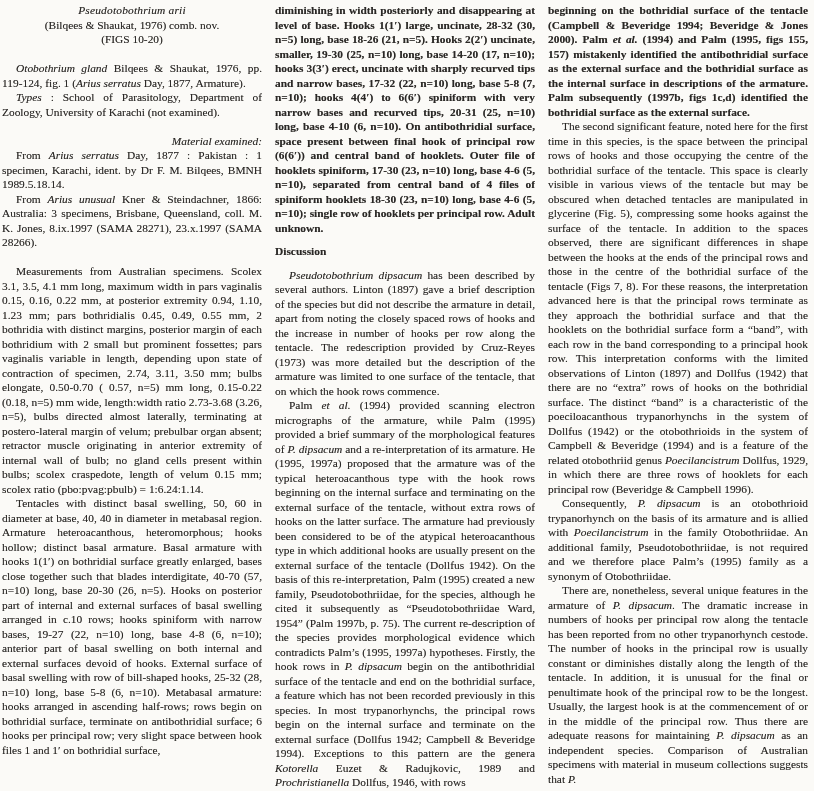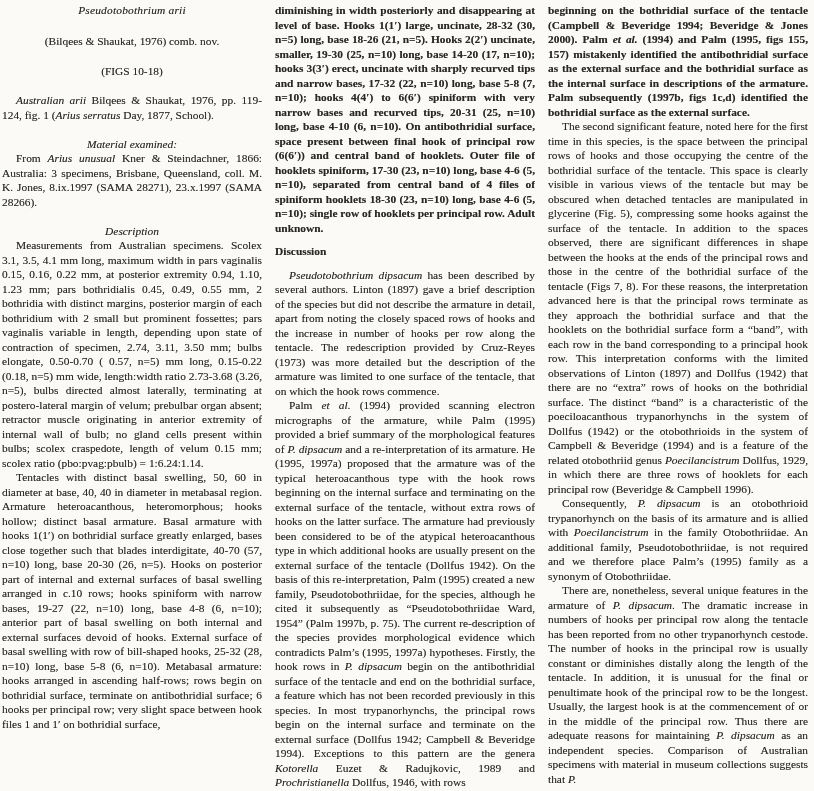--- a/index.html
+++ b/index.html
@@ -27,44 +27,45 @@
     text-align: justify;
     text-shadow: 0 0 0.5px rgba(45, 40, 35, 0.45);
   }
   .col {
     flex: 0 0 260px;
     width: 260px;
     overflow: hidden;
   }
   .blk { margin: 0; }
   .title  { text-align: center; font-style: italic; letter-spacing: 0.2px; }
-  .center { text-align: center; margin-top: 16px; }
-  .section { font-style: italic; text-align: center; }
+  .center { text-align: center; }
+  .section { font-style: italic; text-align: right; }
   .heading { font-weight: bold; }
   .para { text-indent: 14px; }
   .para-flush { text-indent: 0; font-weight: bold; }
   .gap { height: 14.5px; }
   .gap-sm { height: 9px; }
   .it { font-style: italic; }
 </style>
 </head>
 <body style="background: rgb(251, 250, 247);">
 
 <div class="page" style="color: rgb(42, 40, 38);">
   <div class="col">
       <div class="blk title"><span class="it">Pseudotobothrium arii</span></div>
       <div class="blk center"><span>(Bilqees &amp; Shaukat, 1976) comb. nov.</span></div>
-      <div class="blk center"><span>(FIGS 10-18)</span></div>
+      <div class="blk center"><span>(FIGS 10-20)</span></div>
       <div class="blk gap"></div>
-      <div class="blk para"><span class="it">Australian arii</span><span> Bilqees &amp; Shaukat, 1976, pp. 119-124, fig. 1 (</span><span class="it">Arius serratus</span><span> Day, 1877, School).</span></div>
+      <div class="blk para"><span class="it">Otobothrium gland</span><span> Bilqees &amp; Shaukat, 1976, pp. 119-124, fig. 1 (</span><span class="it">Arius serratus</span><span> Day, 1877, Armature).</span></div>
+      <div class="blk para"><span class="it">Types</span><span> : School of Parasitology, Department of Zoology, University of Karachi (not examined).</span></div>
       <div class="blk gap"></div>
       <div class="blk section"><span class="it">Material examined:</span></div>
+      <div class="blk para"><span>From </span><span class="it">Arius serratus</span><span> Day, 1877 : Pakistan : 1 specimen, Karachi, ident. by Dr F. M. Bilqees, BMNH 1989.5.18.14.</span></div>
       <div class="blk para"><span>From </span><span class="it">Arius unusual</span><span> Kner &amp; Steindachner, 1866: Australia: 3 specimens, Brisbane, Queensland, coll. M. K. Jones, 8.ix.1997 (SAMA 28271), 23.x.1997 (SAMA 28266).</span></div>
       <div class="blk gap"></div>
-      <div class="blk section"><span class="it">Description</span></div>
       <div class="blk para"><span>Measurements from Australian specimens. Scolex 3.1, 3.5, 4.1 mm long, maximum width in pars vaginalis 0.15, 0.16, 0.22 mm, at posterior extremity 0.94, 1.10, 1.23 mm; pars bothridialis 0.45, 0.49, 0.55 mm, 2 bothridia with distinct margins, posterior margin of each bothridium with 2 small but prominent fossettes; pars vaginalis variable in length, depending upon state of contraction of specimen, 2.74, 3.11, 3.50 mm; bulbs elongate, 0.50-0.70 ( 0.57, n=5) mm long, 0.15-0.22 (0.18, n=5) mm wide, length:width ratio 2.73-3.68 (3.26, n=5), bulbs directed almost laterally, terminating at postero-lateral margin of velum; prebulbar organ absent; retractor muscle originating in anterior extremity of internal wall of bulb; no gland cells present within bulbs; scolex craspedote, length of velum 0.15 mm; scolex ratio (pbo:pvag:pbulb) = 1:6.24:1.14.</span></div>
       <div class="blk para"><span>Tentacles with distinct basal swelling, 50, 60 in diameter at base, 40, 40 in diameter in metabasal region. Armature heteroacanthous, heteromorphous; hooks hollow; distinct basal armature. Basal armature with hooks 1(1′) on bothridial surface greatly enlarged, bases close together such that blades interdigitate, 40-70 (57, n=10) long, base 20-30 (26, n=5). Hooks on posterior part of internal and external surfaces of basal swelling arranged in c.10 rows; hooks spiniform with narrow bases, 19-27 (22, n=10) long, base 4-8 (6, n=10); anterior part of basal swelling on both internal and external surfaces devoid of hooks. External surface of basal swelling with row of bill-shaped hooks, 25-32 (28, n=10) long, base 5-8 (6, n=10). Metabasal armature: hooks arranged in ascending half-rows; rows begin on bothridial surface, terminate on antibothridial surface; 6 hooks per principal row; very slight space between hook files 1 and 1′ on bothridial surface,</span></div>
     </div>
   <div class="col">
       <div class="blk para-flush"><span>diminishing in width posteriorly and disappearing at level of base. Hooks 1(1′) large, uncinate, 28-32 (30, n=5) long, base 18-26 (21, n=5). Hooks 2(2′) uncinate, smaller, 19-30 (25, n=10) long, base 14-20 (17, n=10); hooks 3(3′) erect, uncinate with sharply recurved tips and narrow bases, 17-32 (22, n=10) long, base 5-8 (7, n=10); hooks 4(4′) to 6(6′) spiniform with very narrow bases and recurved tips, 20-31 (25, n=10) long, base 4-10 (6, n=10). On antibothridial surface, space present between final hook of principal row (6(6′)) and central band of hooklets. Outer file of hooklets spiniform, 17-30 (23, n=10) long, base 4-6 (5, n=10), separated from central band of 4 files of spiniform hooklets 18-30 (23, n=10) long, base 4-6 (5, n=10); single row of hooklets per principal row. Adult unknown.</span></div>
       <div class="blk gap-sm"></div>
       <div class="blk heading"><span>Discussion</span></div>
       <div class="blk gap-sm"></div>
       <div class="blk para"><span class="it">Pseudotobothrium dipsacum</span><span> has been described by several authors. Linton (1897) gave a brief description of the species but did not describe the armature in detail, apart from noting the closely spaced rows of hooks and the increase in number of hooks per row along the tentacle. The redescription provided by Cruz-Reyes (1973) was more detailed but the description of the armature was limited to one surface of the tentacle, that on which the hook rows commence.</span></div>
       <div class="blk para"><span>Palm </span><span class="it">et al.</span><span> (1994) provided scanning electron micrographs of the armature, while Palm (1995) provided a brief summary of the morphological features of </span><span class="it">P. dipsacum</span><span> and a re-interpretation of its armature. He (1995, 1997a) proposed that the armature was of the typical heteroacanthous type with the hook rows beginning on the internal surface and terminating on the external surface of the tentacle, without extra rows of hooks on the latter surface. The armature had previously been considered to be of the atypical heteroacanthous type in which additional hooks are usually present on the external surface of the tentacle (Dollfus 1942). On the basis of this re-interpretation, Palm (1995) created a new family, Pseudotobothriidae, for the species, although he cited it subsequently as “Pseudotobothriidae Ward, 1954” (Palm 1997b, p. 75). The current re-description of the species provides morphological evidence which contradicts Palm’s (1995, 1997a) hypotheses. Firstly, the hook rows in </span><span class="it">P. dipsacum</span><span> begin on the antibothridial surface of the tentacle and end on the bothridial surface, a feature which has not been recorded previously in this species. In most trypanorhynchs, the principal rows begin on the internal surface and terminate on the external surface (Dollfus 1942; Campbell &amp; Beveridge 1994). Exceptions to this pattern are the genera </span><span class="it">Kotorella</span><span> Euzet &amp; Radujkovic, 1989 and </span><span class="it">Prochristianella</span><span> Dollfus, 1946, with rows</span></div>

